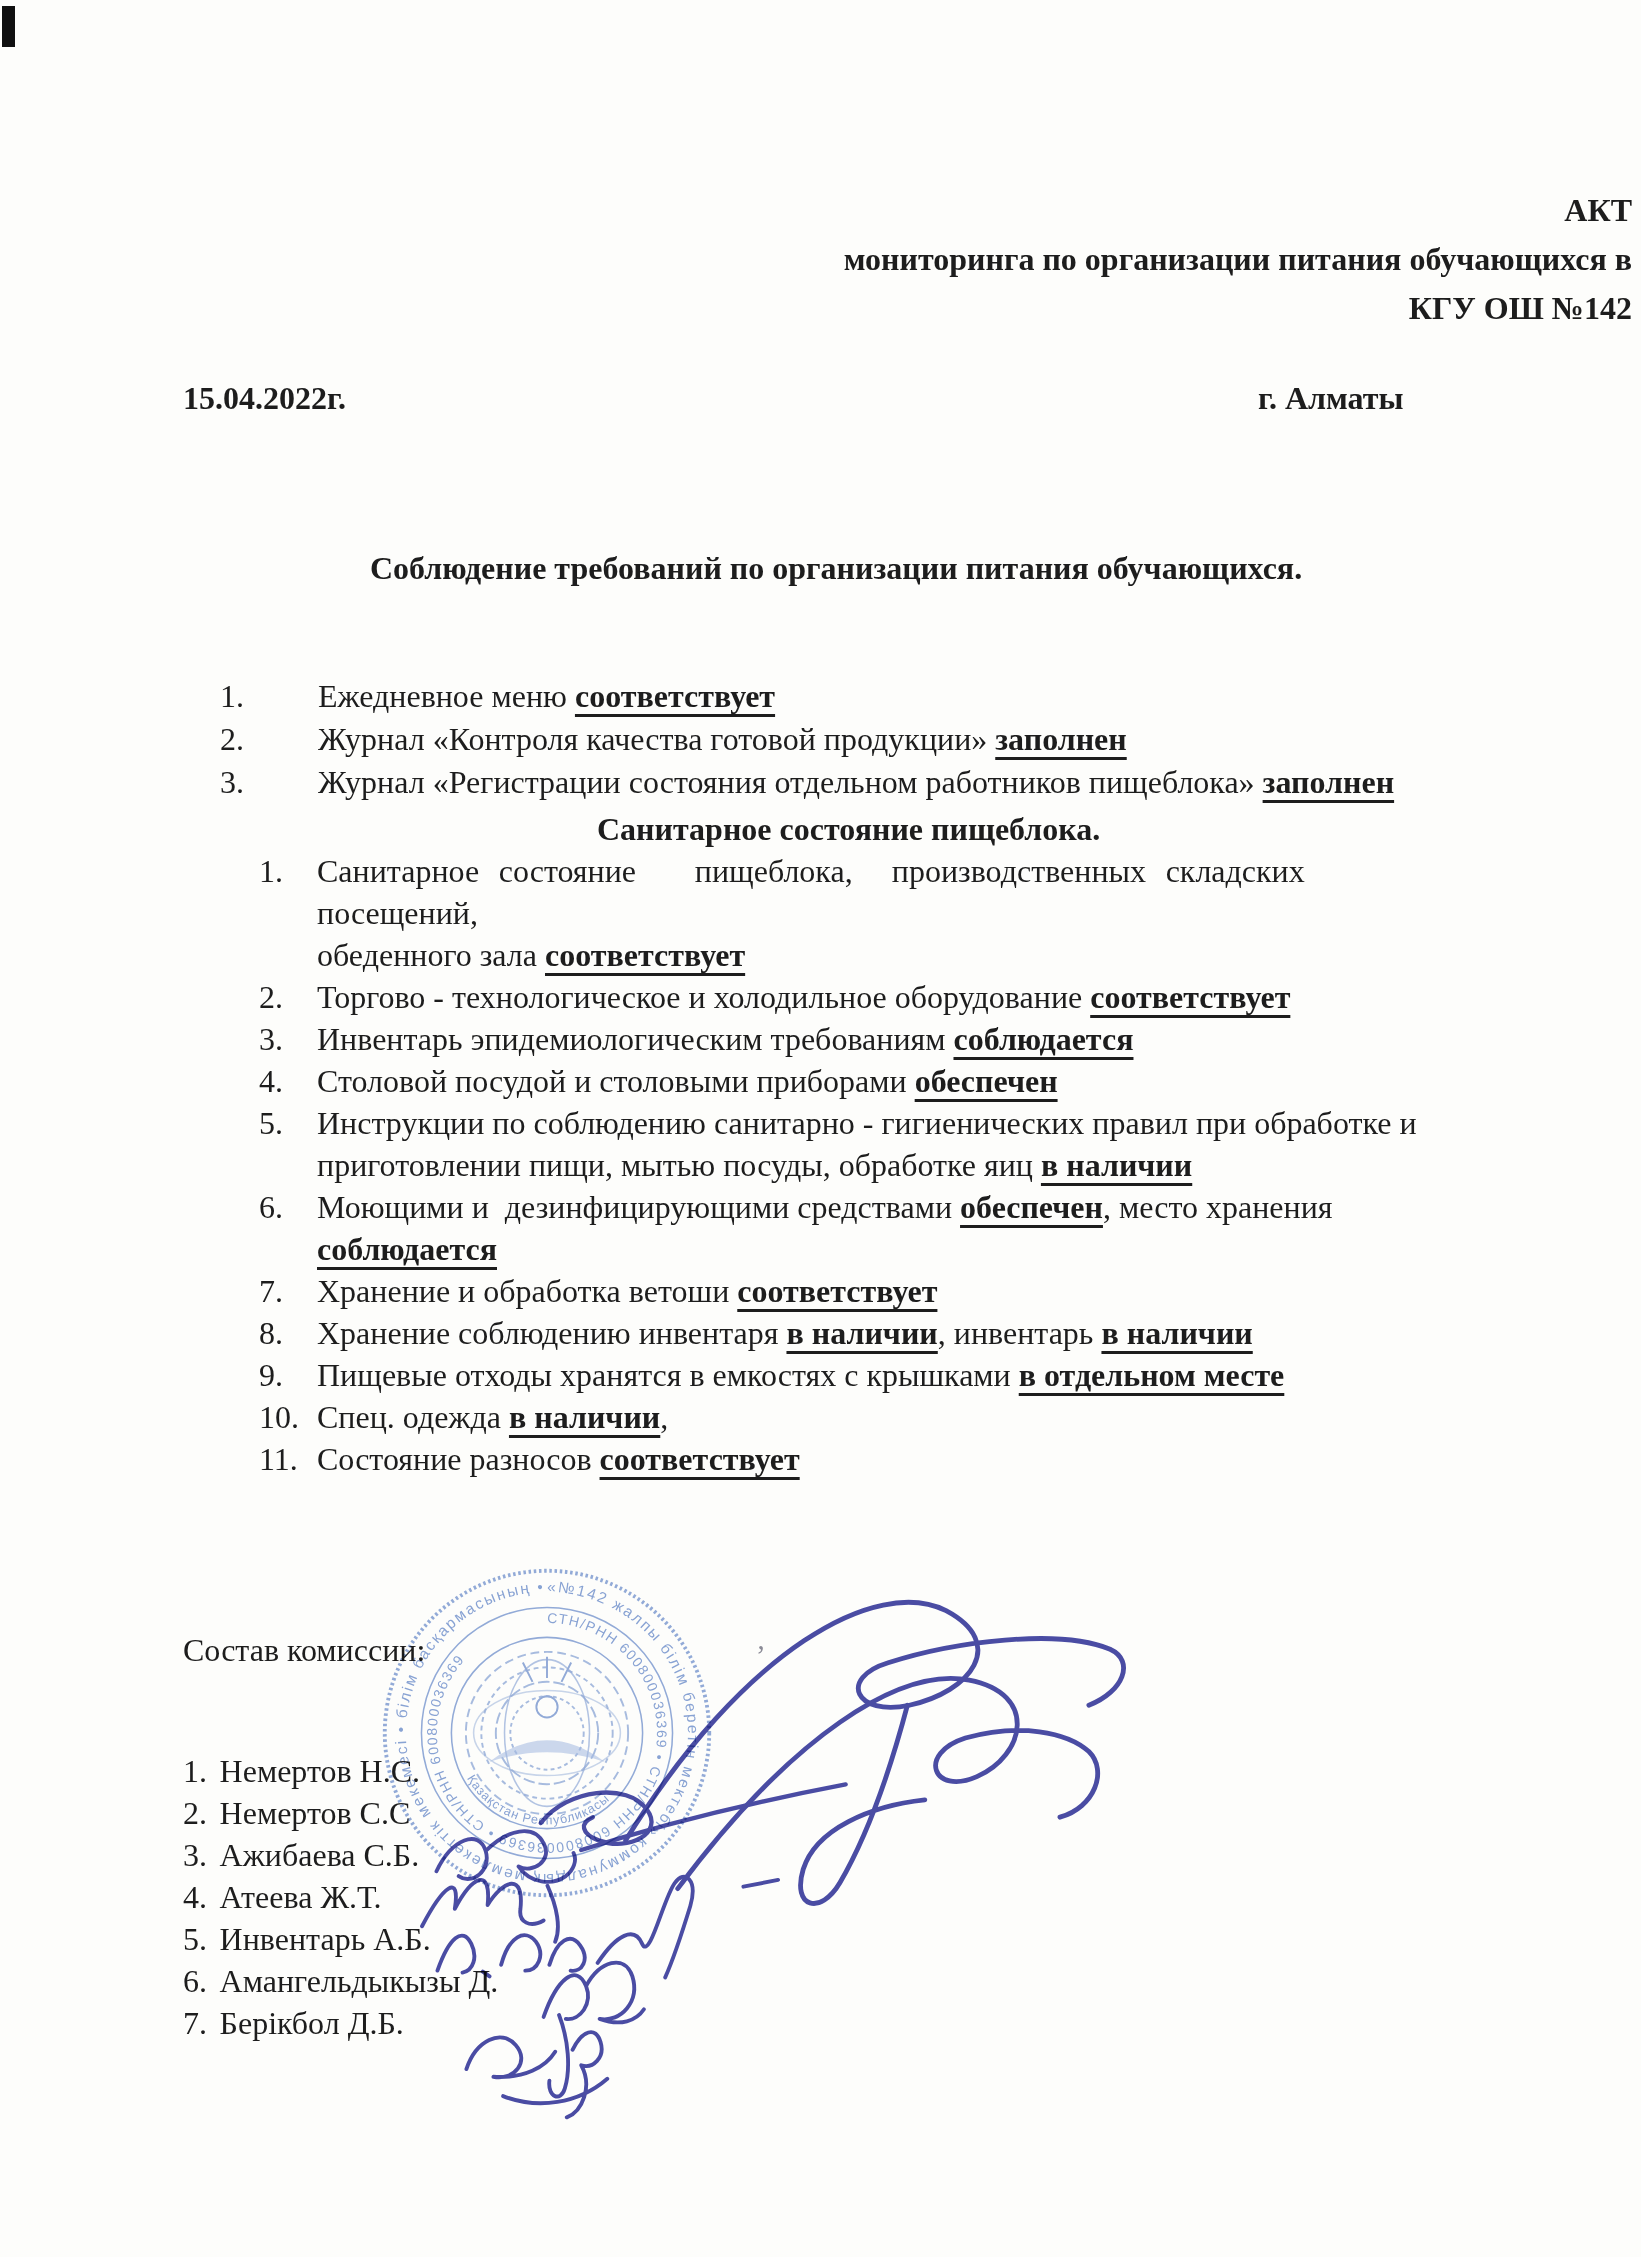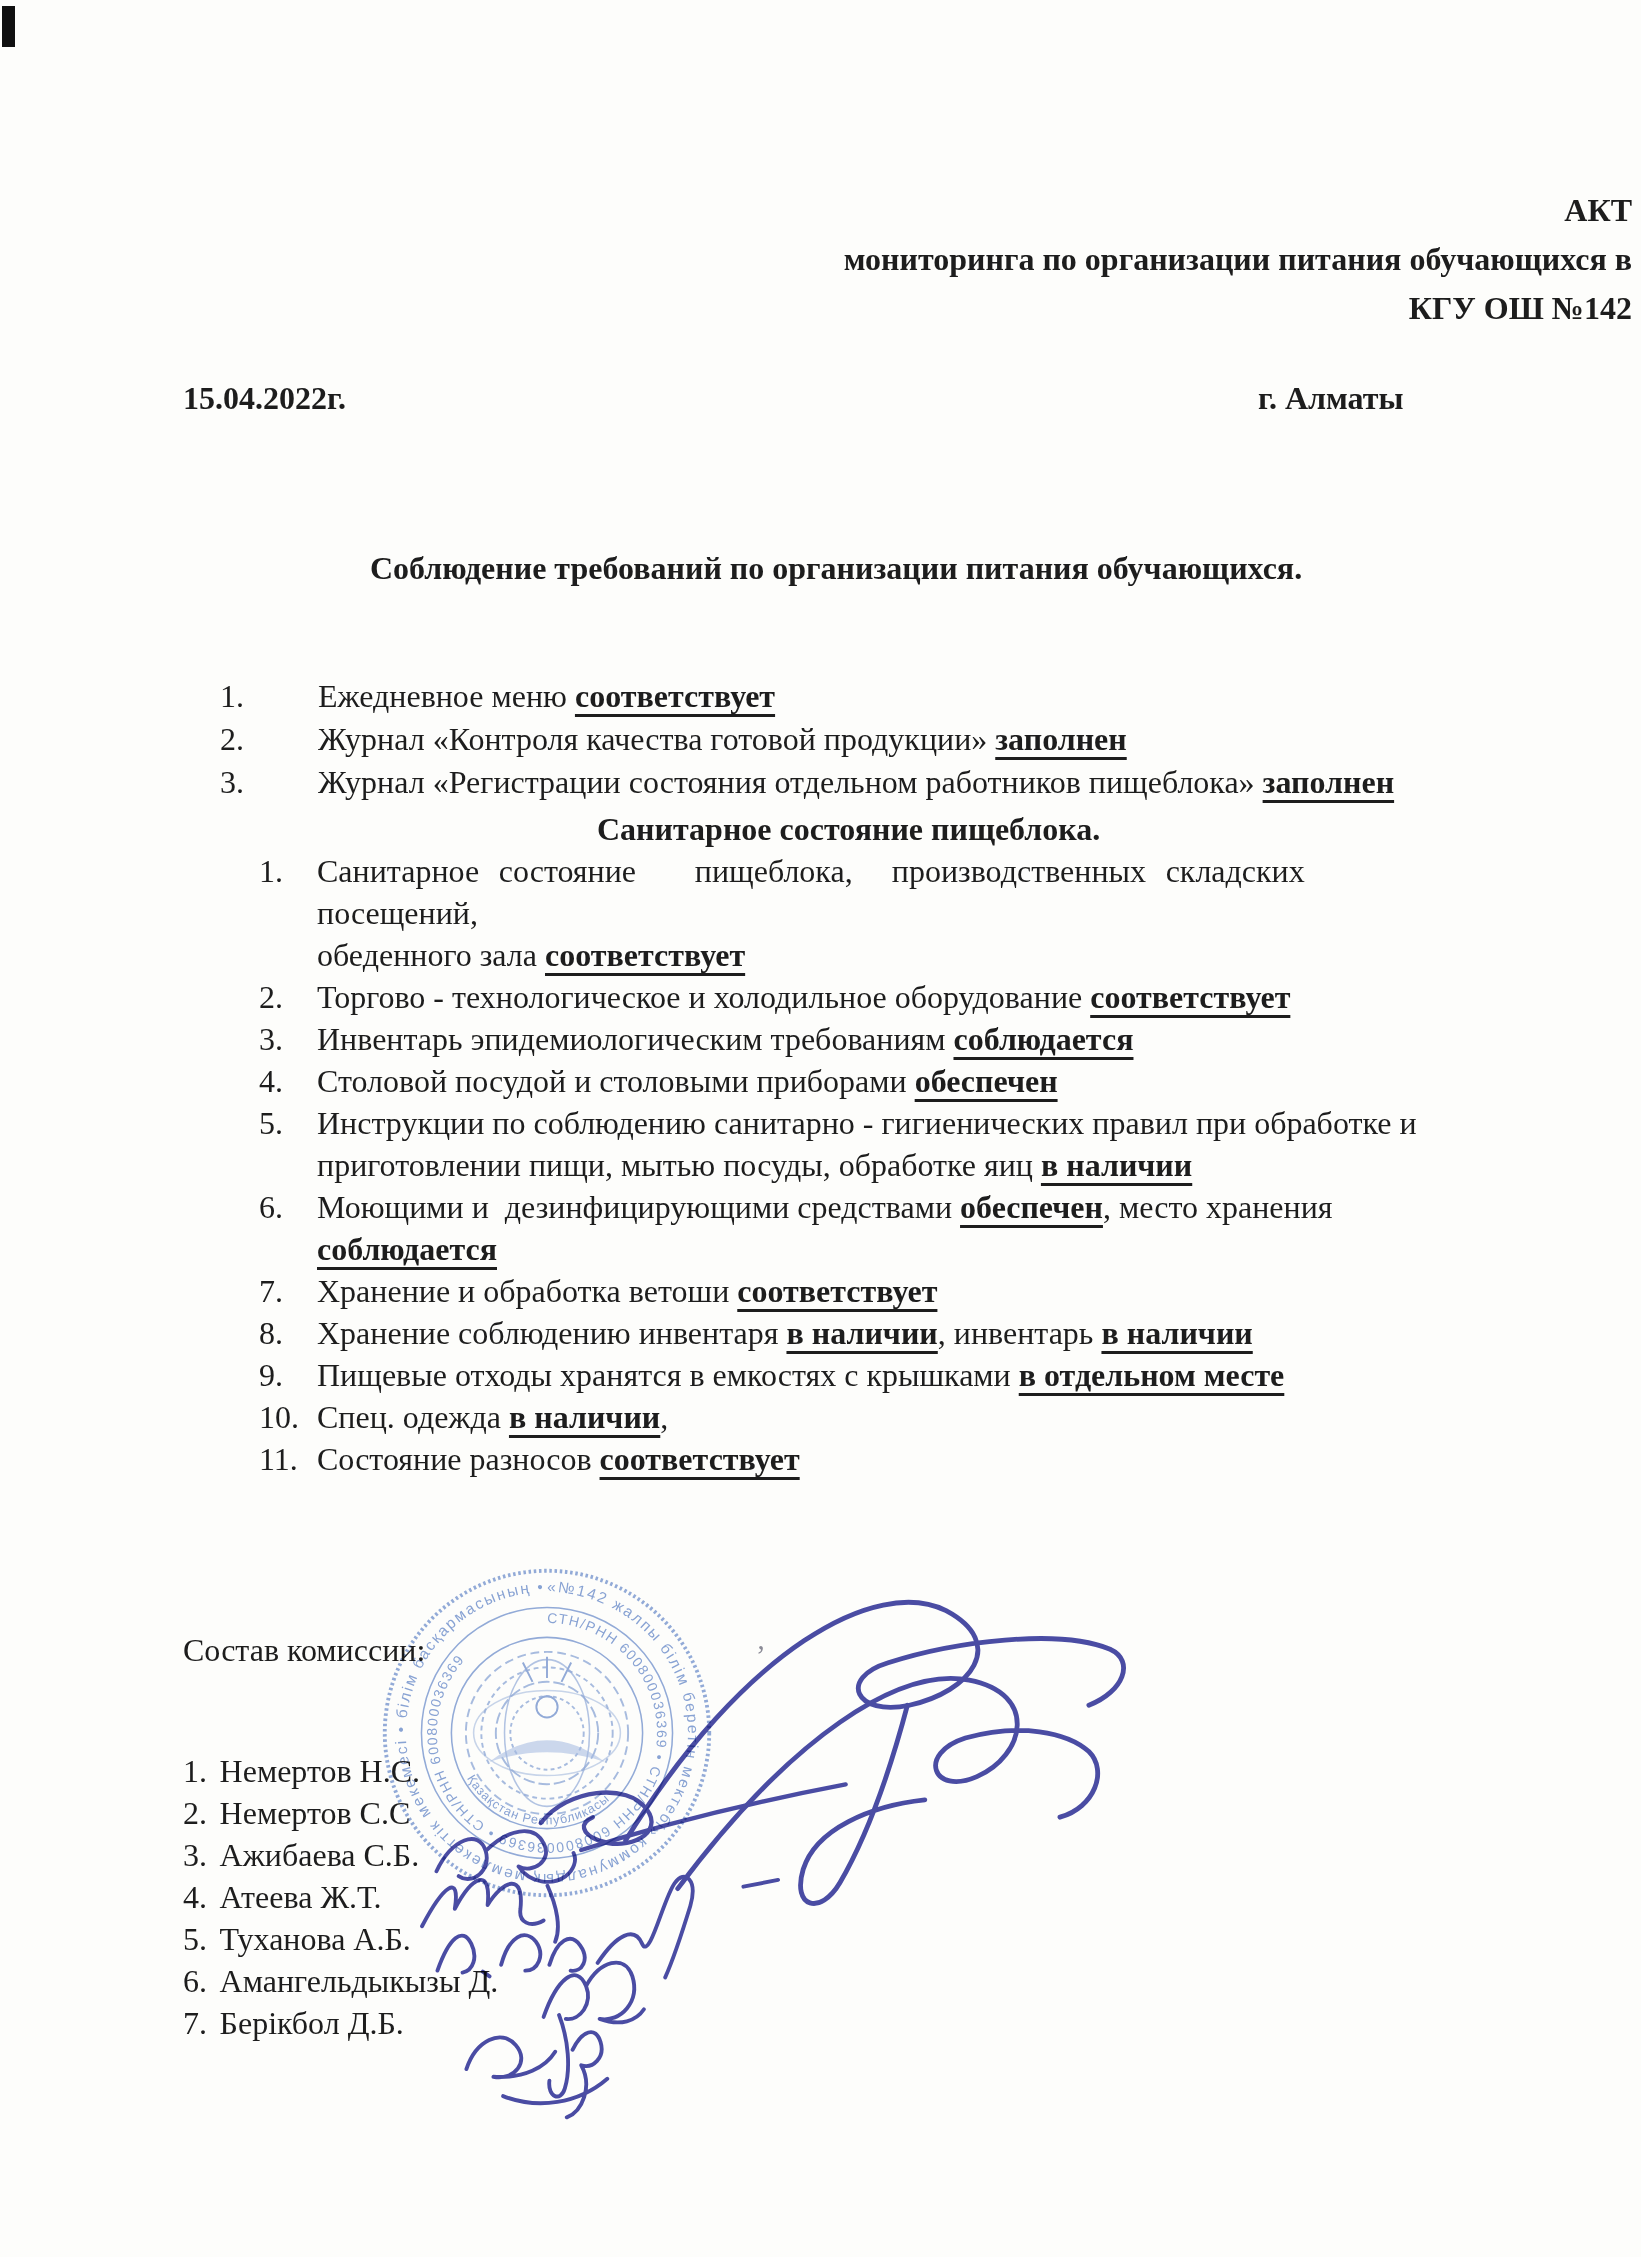--- a/index.html
+++ b/index.html
@@ -126,21 +126,21 @@
       <div class="li">
         <span class="num">3.</span>
         <span class="body"><span>Ажибаева С.Б.</span></span>
       </div>
       <div class="li">
         <span class="num">4.</span>
         <span class="body"><span>Атеева Ж.Т.</span></span>
       </div>
       <div class="li">
         <span class="num">5.</span>
-        <span class="body"><span>Туханова А.Б.</span></span>
+        <span class="body"><span>Инвентарь А.Б.</span></span>
       </div>
       <div class="li">
         <span class="num">6.</span>
         <span class="body"><span>Амангельдыкызы Д.</span></span>
       </div>
       <div class="li">
         <span class="num">7.</span>
         <span class="body"><span>Берікбол Д.Б.</span></span>
       </div>
     </div>

